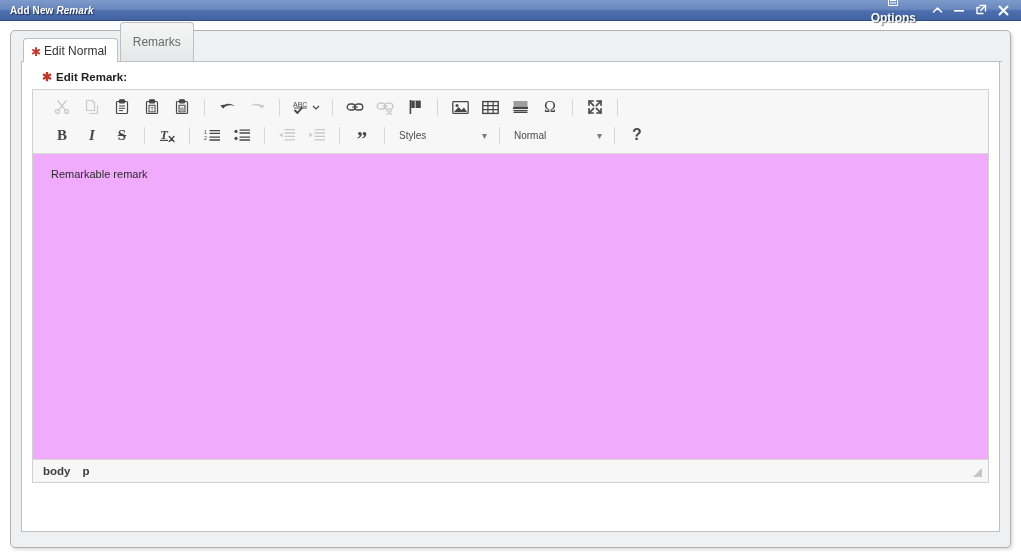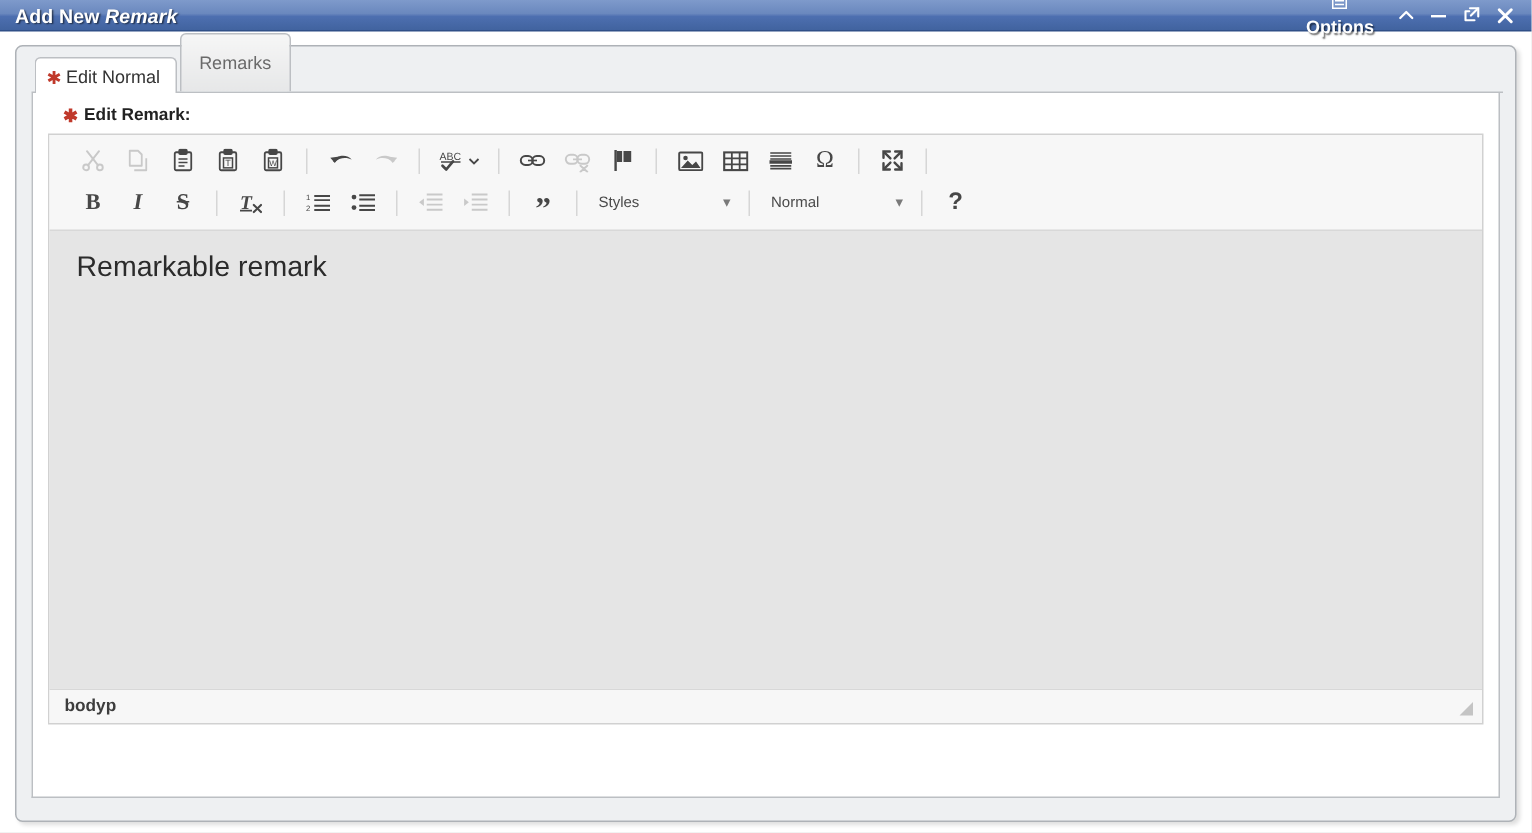--- a/index.html
+++ b/index.html
@@ -20,21 +20,21 @@
     height: 21px;
     background: linear-gradient(to bottom, #7e9acb 0%, #6a88be 45%, #4d6fb0 55%, #41639f 100%);
     border-bottom: 1px solid #2f4f87;
     display: flex;
     align-items: center;
     justify-content: space-between;
     box-sizing: border-box;
   }
   .title-text {
     padding-left: 10px;
-    font-size: 13px;
+    font-size: 10px;
     color: #ffffff;
     text-shadow: 1px 1px 1px rgba(0,0,0,.55);
     white-space: nowrap;
     letter-spacing: .1px;
   }
   .title-text .t-bold { font-weight: bold; }
   .title-text .t-ital { font-weight: bold; font-style: italic; }
 
   .title-right {
     display: flex;
@@ -239,43 +239,44 @@
     color: #474747;
     font-family: "Liberation Serif", serif;
     line-height: 0;
     position: relative;
     top: 4px;
   }
 
   
   .edit-body {
     flex: 1;
-    background: #e5e5e5;
+    background: #f0abfc;
     padding: 14px 18px;
-    font-size: 19px;
+    font-size: 11px;
     color: #2b2b2b;
     overflow: hidden;
     cursor: text;
   }
   .edit-body p { margin: 0; }
 
   
   .statusbar {
     height: 23px;
     background: #f7f7f7;
     border-top: 1px solid #d8d8d8;
     display: flex;
     align-items: center;
     justify-content: space-between;
     padding: 0 2px 0 10px;
     box-sizing: border-box;
   }
   .elempath {
     display: flex;
     align-items: center;
+    gap: 12px;
     font-size: 11.5px;
     color: #3d3d3d;
     font-weight: bold;
   }
   .elempath span { cursor: default; }
   .resize-grip {
     width: 14px;
     height: 14px;
     margin-right: 3px;
     cursor: nwse-resize;

